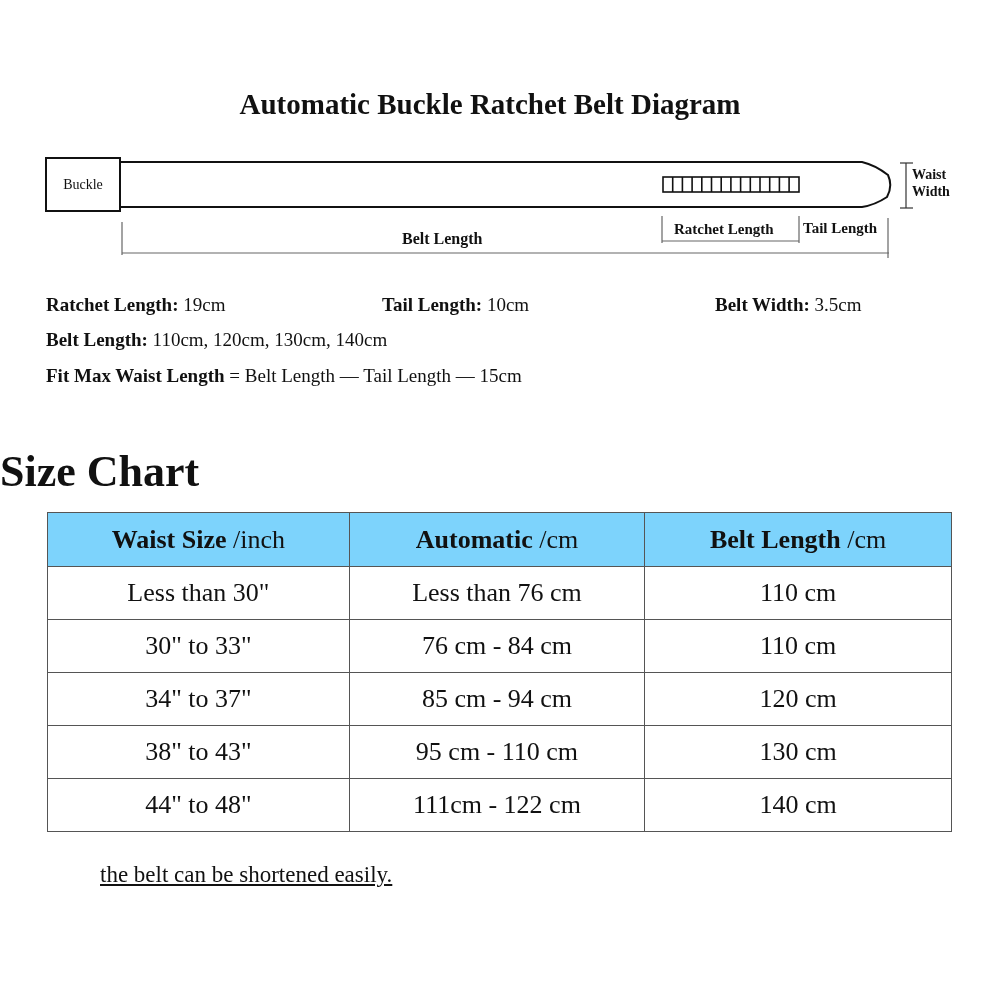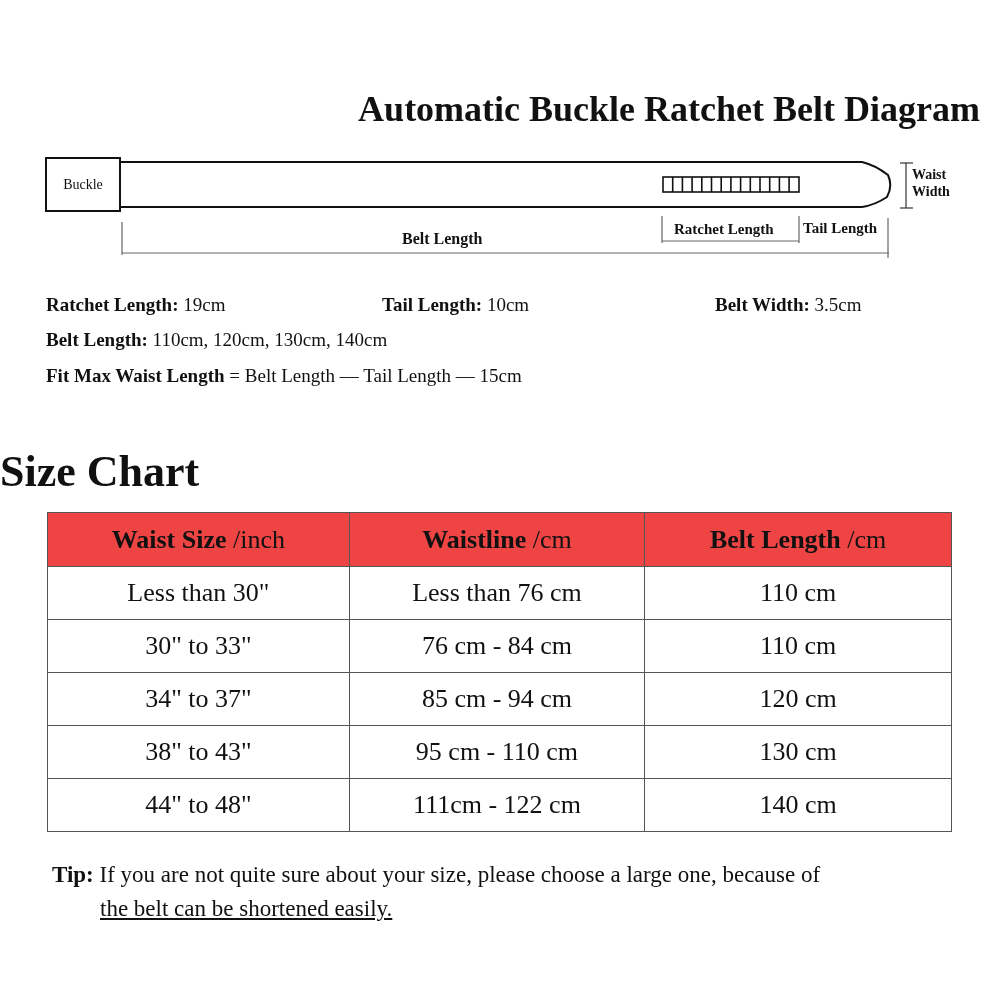--- a/index.html
+++ b/index.html
@@ -1,25 +1,25 @@
 <!DOCTYPE html>
 <html><head>
 <meta charset="utf-8">
 <style>
   html,body{margin:0;padding:0;background:#fff;}
   body{width:1000px;height:1000px;position:relative;overflow:hidden;font-family:"Liberation Serif","DejaVu Serif",serif;color:#111;}
   .abs{position:absolute;}
-  .title{left:0;width:980px;top:88px;text-align:right;font-weight:bold;font-size:36px;}
+  .title{left:0;width:980px;top:88px;text-align:center;font-weight:bold;font-size:29px;}
   .buckle{left:45px;top:157px;width:76px;height:55px;border:2px solid #111;box-sizing:border-box;display:flex;align-items:center;justify-content:center;font-size:14px;}
   .lbl-b{font-weight:bold;}
   .specs{left:46px;font-size:19px;}
   .chart-title{left:0;width:950px;text-align:left;top:446px;font-size:44px;font-weight:bold;}
   table.size{position:absolute;left:47px;top:512px;width:905px;border-collapse:collapse;font-size:26px;}
   table.size th, table.size td{border:1.5px solid #555;text-align:center;height:52px;padding:0;}
-  table.size th{background:#ef4444;font-weight:normal;height:53px;}
+  table.size th{background:#7dd3fc;font-weight:normal;height:53px;}
   table.size th b{font-weight:bold;}
   .tip{left:52px;top:858px;font-size:23px;line-height:34px;width:900px;}
   .tip .indent{padding-left:48px;text-decoration:underline;}
 </style>
 </head>
 <body>
 
 <div class="abs title">Automatic Buckle Ratchet Belt Diagram</div>
 
 <div class="abs buckle">
@@ -83,21 +83,21 @@
 </div>
 <div class="abs specs" style="top:365px;">
   <b>Fit Max Waist Length</b><span> = Belt Length — Tail Length — 15cm</span>
 </div>
 
 <div class="abs chart-title">Size Chart</div>
 <table class="size">
   <thead>
     <tr>
       <th><b>Waist Size</b><span> /inch</span></th>
-      <th><b>Waistline</b><span> /cm</span></th>
+      <th><b>Automatic</b><span> /cm</span></th>
       <th><b>Belt Length</b><span> /cm</span></th>
     </tr>
   </thead>
   <tbody>
     <tr>
         <td>Less than 30"</td>
         <td>Less than 76 cm</td>
         <td>110 cm</td>
       </tr>
     <tr>
@@ -117,15 +117,14 @@
       </tr>
     <tr>
         <td>44" to 48"</td>
         <td>111cm - 122 cm</td>
         <td>140 cm</td>
       </tr>
   </tbody>
 </table>
 
 <div class="abs tip">
-  <div><b>Tip:</b><span> If you are not quite sure about your size, please choose a large one, because of</span></div>
   <div class="indent">the belt can be shortened easily.</div>
 </div>
 
 </body></html>

